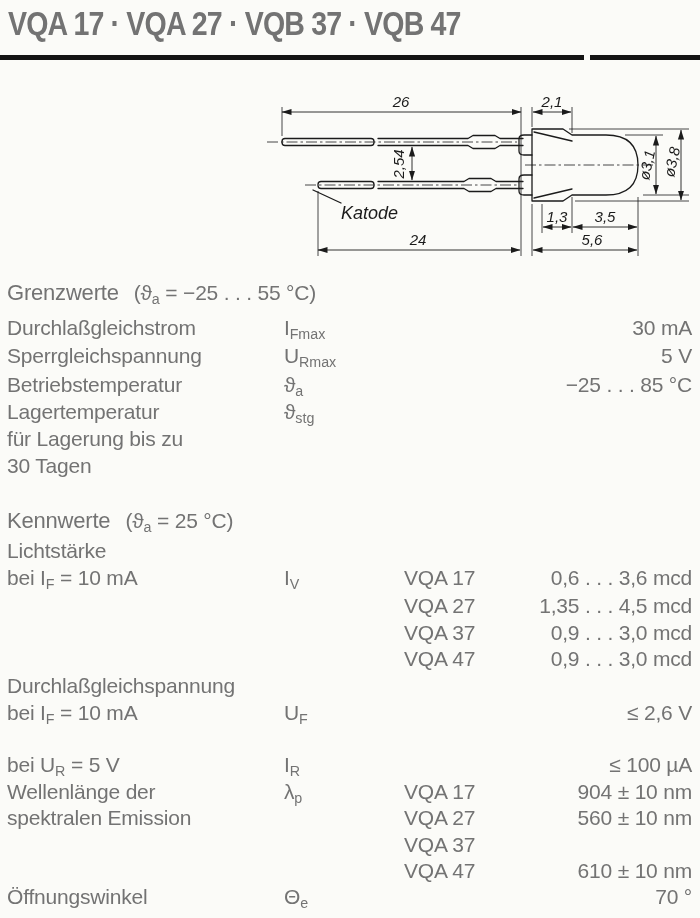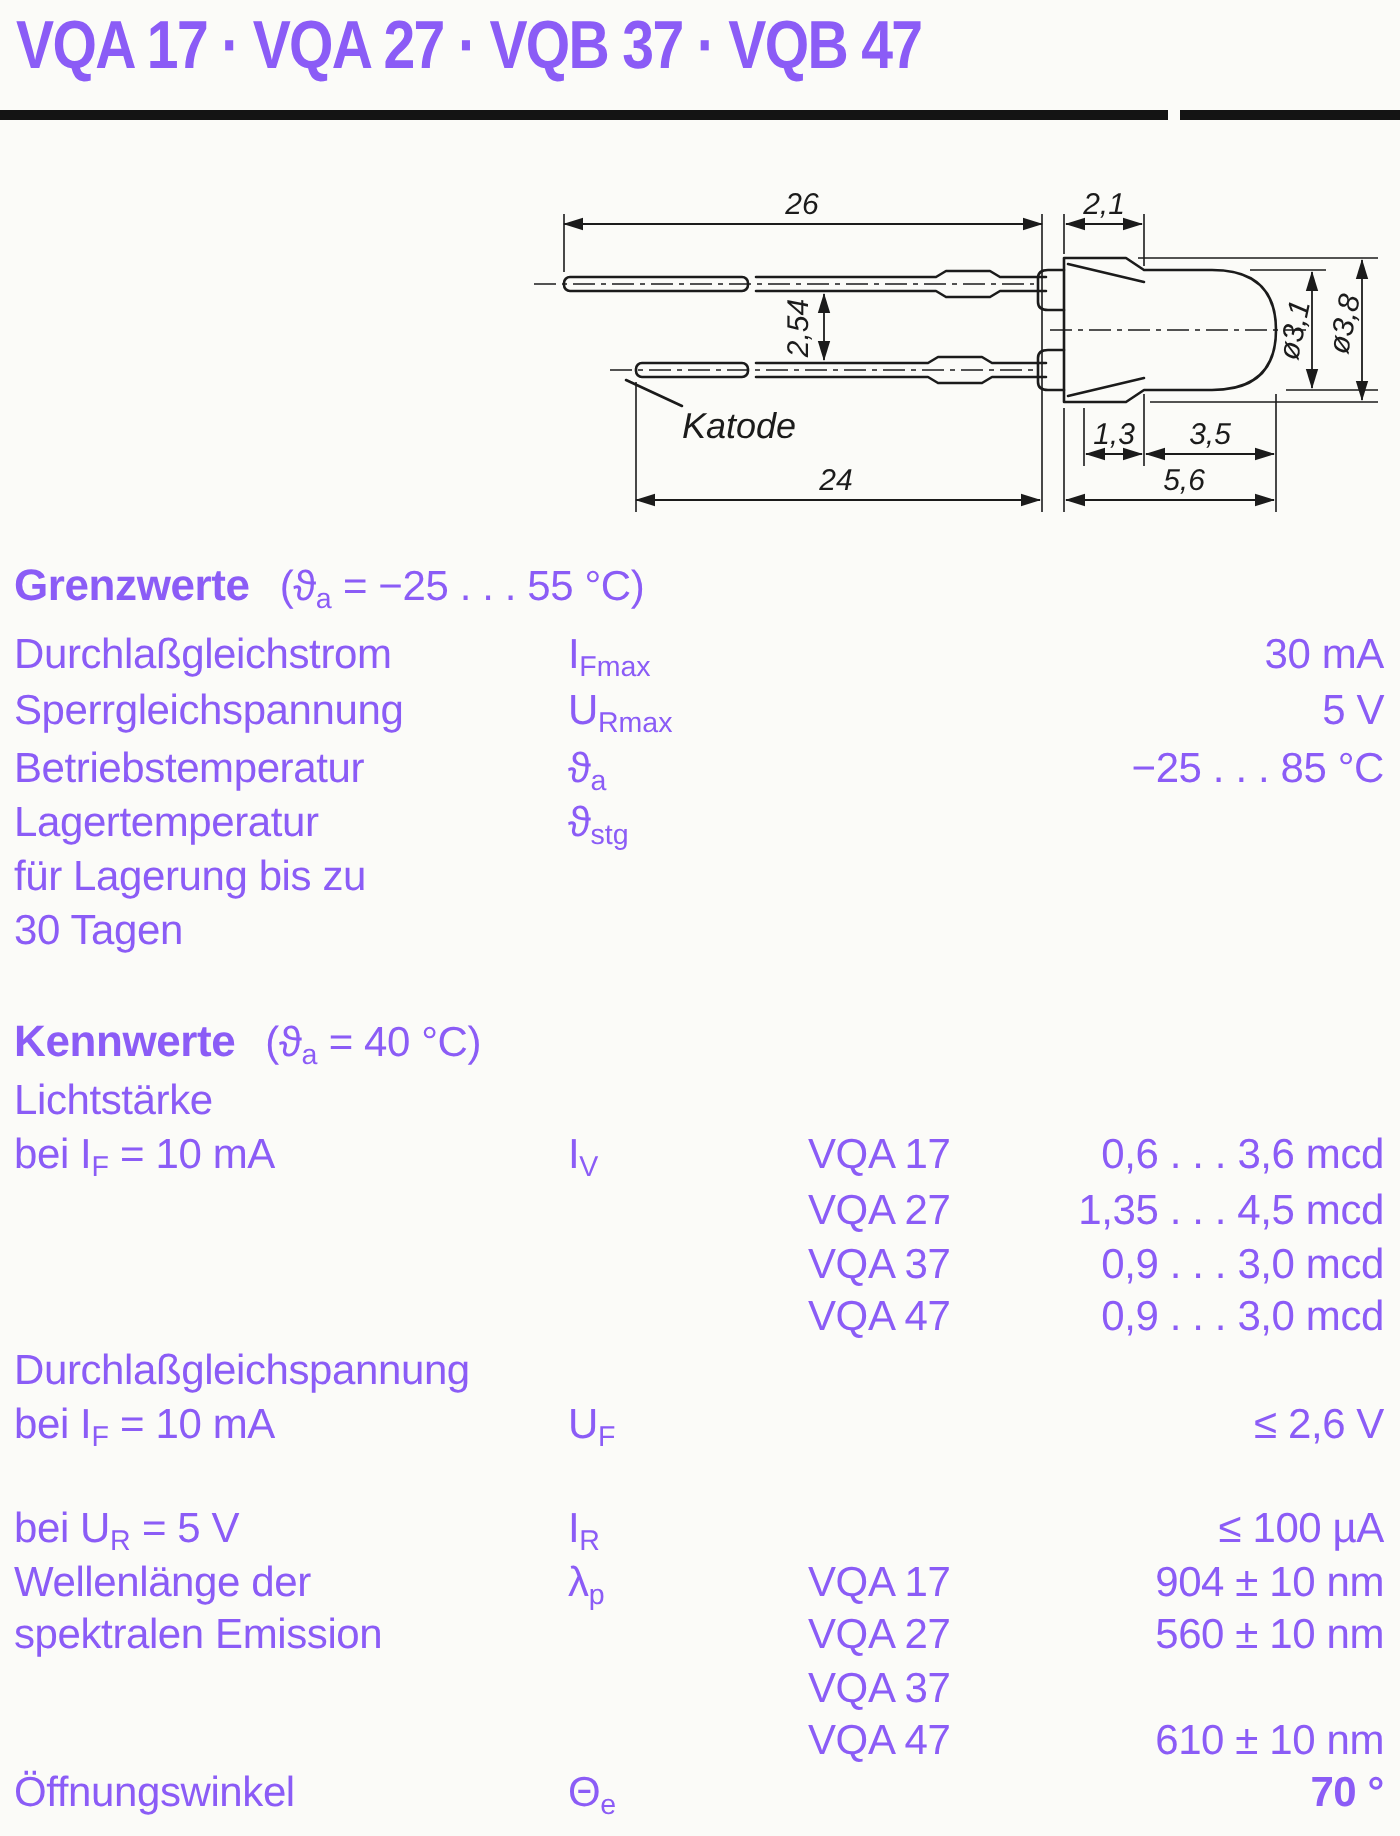--- a/index.html
+++ b/index.html
@@ -1,31 +1,31 @@
 <!DOCTYPE html>
 <html><head>
 <meta charset="utf-8">
 <style>
   html,body { margin:0; padding:0; background:#dddcd8; }
   .page {
     position:relative; width:700px; height:918px; margin:0 auto;
-    background:#fbfbf8; color:#8b5cf6; overflow:hidden;
+    background:#fbfbf8; color:#737373; overflow:hidden;
     font-family:"Liberation Sans", sans-serif;
   }
   .title {
     position:absolute; left:8px; top:4px;
     font-size:34px; font-weight:bold; letter-spacing:-1px;
     transform:scaleX(0.84); transform-origin:left top; white-space:nowrap;
   }
   .rule { position:absolute; top:55px; height:5px; background:#141414; }
   .rule-l { left:0; width:584px; }
   .rule-r { left:590px; width:110px; }
 
   .line { position:absolute; font-size:21px; line-height:24px; letter-spacing:-0.2px; white-space:nowrap; }
-  .b { font-weight:bold; }
+  .b { font-weight:normal; }
   .h { font-size:22px; }
   .cond { margin-left:15px; font-weight:normal; font-size:21px; }
   .lbl { left:7px; }
   .sym { left:284px; }
   .typ { left:404px; }
   .val { right:8px; text-align:right; }
   .sb { font-size:0.68em; vertical-align:-0.28em; letter-spacing:0; }
 
   .drawing { position:absolute; left:255px; top:80px; width:445px; height:195px; }
   .obj { fill:none; stroke:#1b1b1b; stroke-width:1.3; stroke-linejoin:round; stroke-linecap:round; }
@@ -129,21 +129,21 @@
   <div class="line lbl" style="top:373px;">Betriebstemperatur</div>
   <div class="line sym" style="top:373px;"><span>ϑ</span><span class="sb">a</span></div>
   <div class="line val" style="top:373px;">−25 . . . 85 °C</div>
 
   <div class="line lbl" style="top:400px;">Lagertemperatur</div>
   <div class="line sym" style="top:400px;"><span>ϑ</span><span class="sb">stg</span></div>
   <div class="line lbl" style="top:427px;">für Lagerung bis zu</div>
   <div class="line lbl" style="top:454px;">30 Tagen</div>
 
   <div class="line h" style="left:7px; top:509px;">
-    <span class="b">Kennwerte</span><span class="cond"><span>(ϑ</span><span class="sb">a</span><span> = 40 °C)</span></span>
+    <span class="b">Kennwerte</span><span class="cond"><span>(ϑ</span><span class="sb">a</span><span> = 25 °C)</span></span>
   </div>
 
   <div class="line lbl" style="top:539px;">Lichtstärke</div>
   <div class="line lbl" style="top:566px;"><span>bei I</span><span class="sb">F</span><span> = 10 mA</span></div>
   <div class="line sym" style="top:566px;text-align:right;"><span>I</span><span class="sb">V</span></div>
   <div class="line typ" style="top:566px;">VQA 17</div>
   <div class="line val" style="top:566px;">0,6 . . . 3,6 mcd</div>
   <div class="line typ" style="top:594px;">VQA 27</div>
   <div class="line val" style="top:594px;">1,35 . . . 4,5 mcd</div>
   <div class="line typ" style="top:621px;">VQA 37</div>

